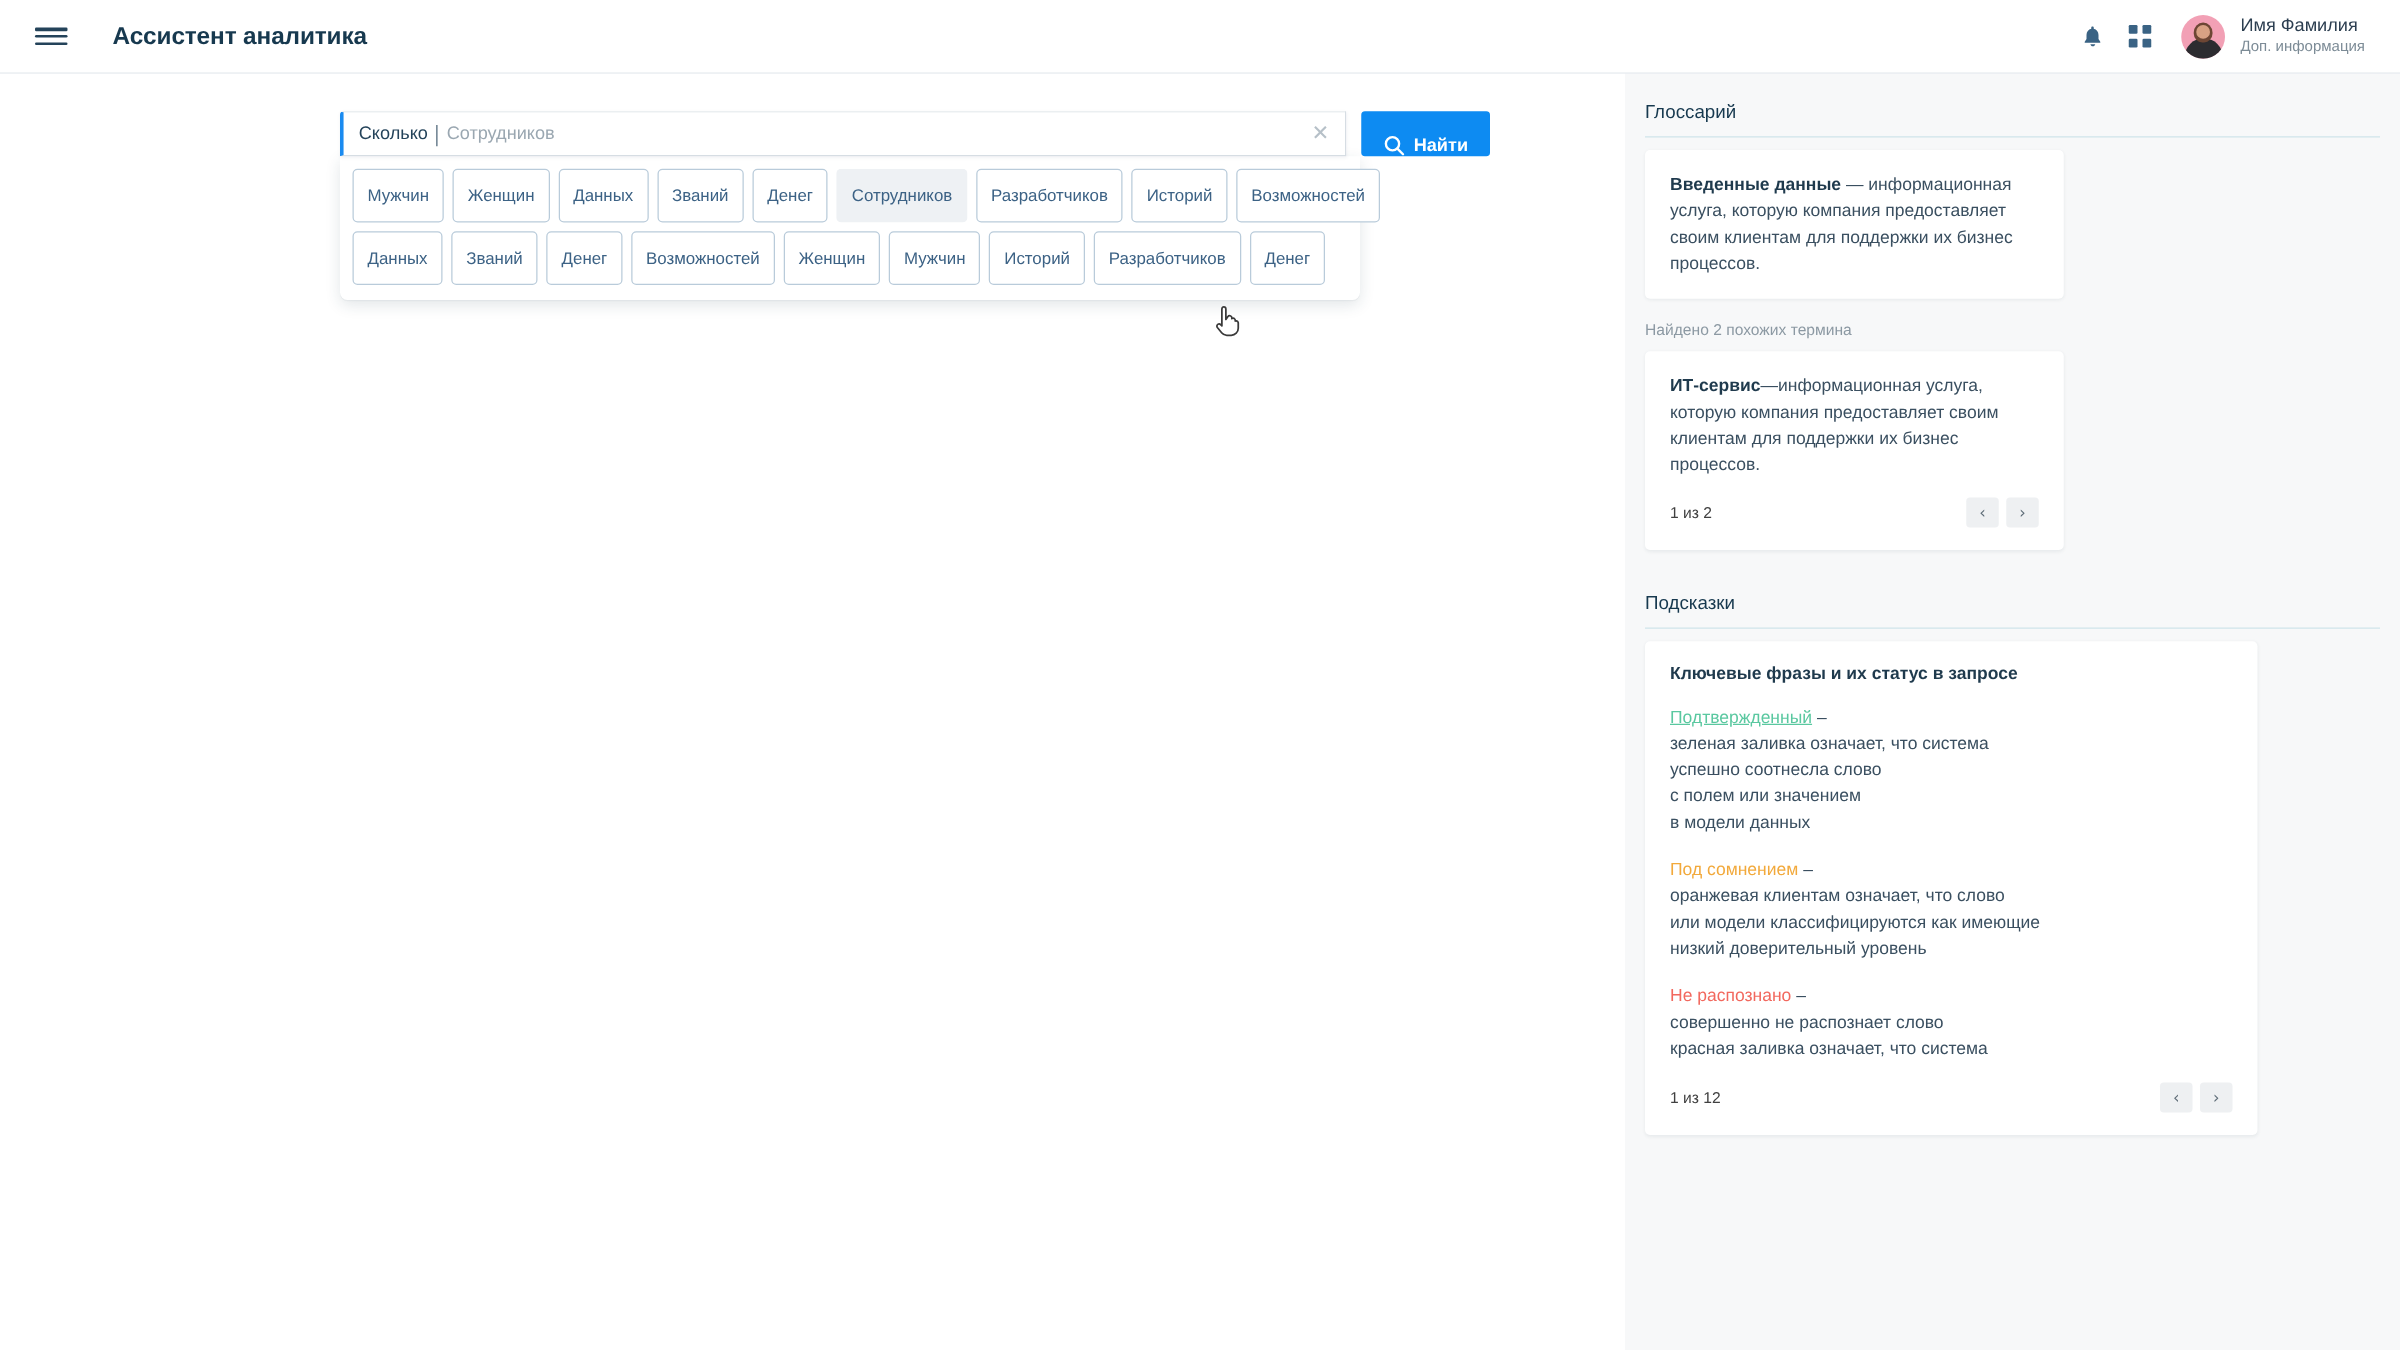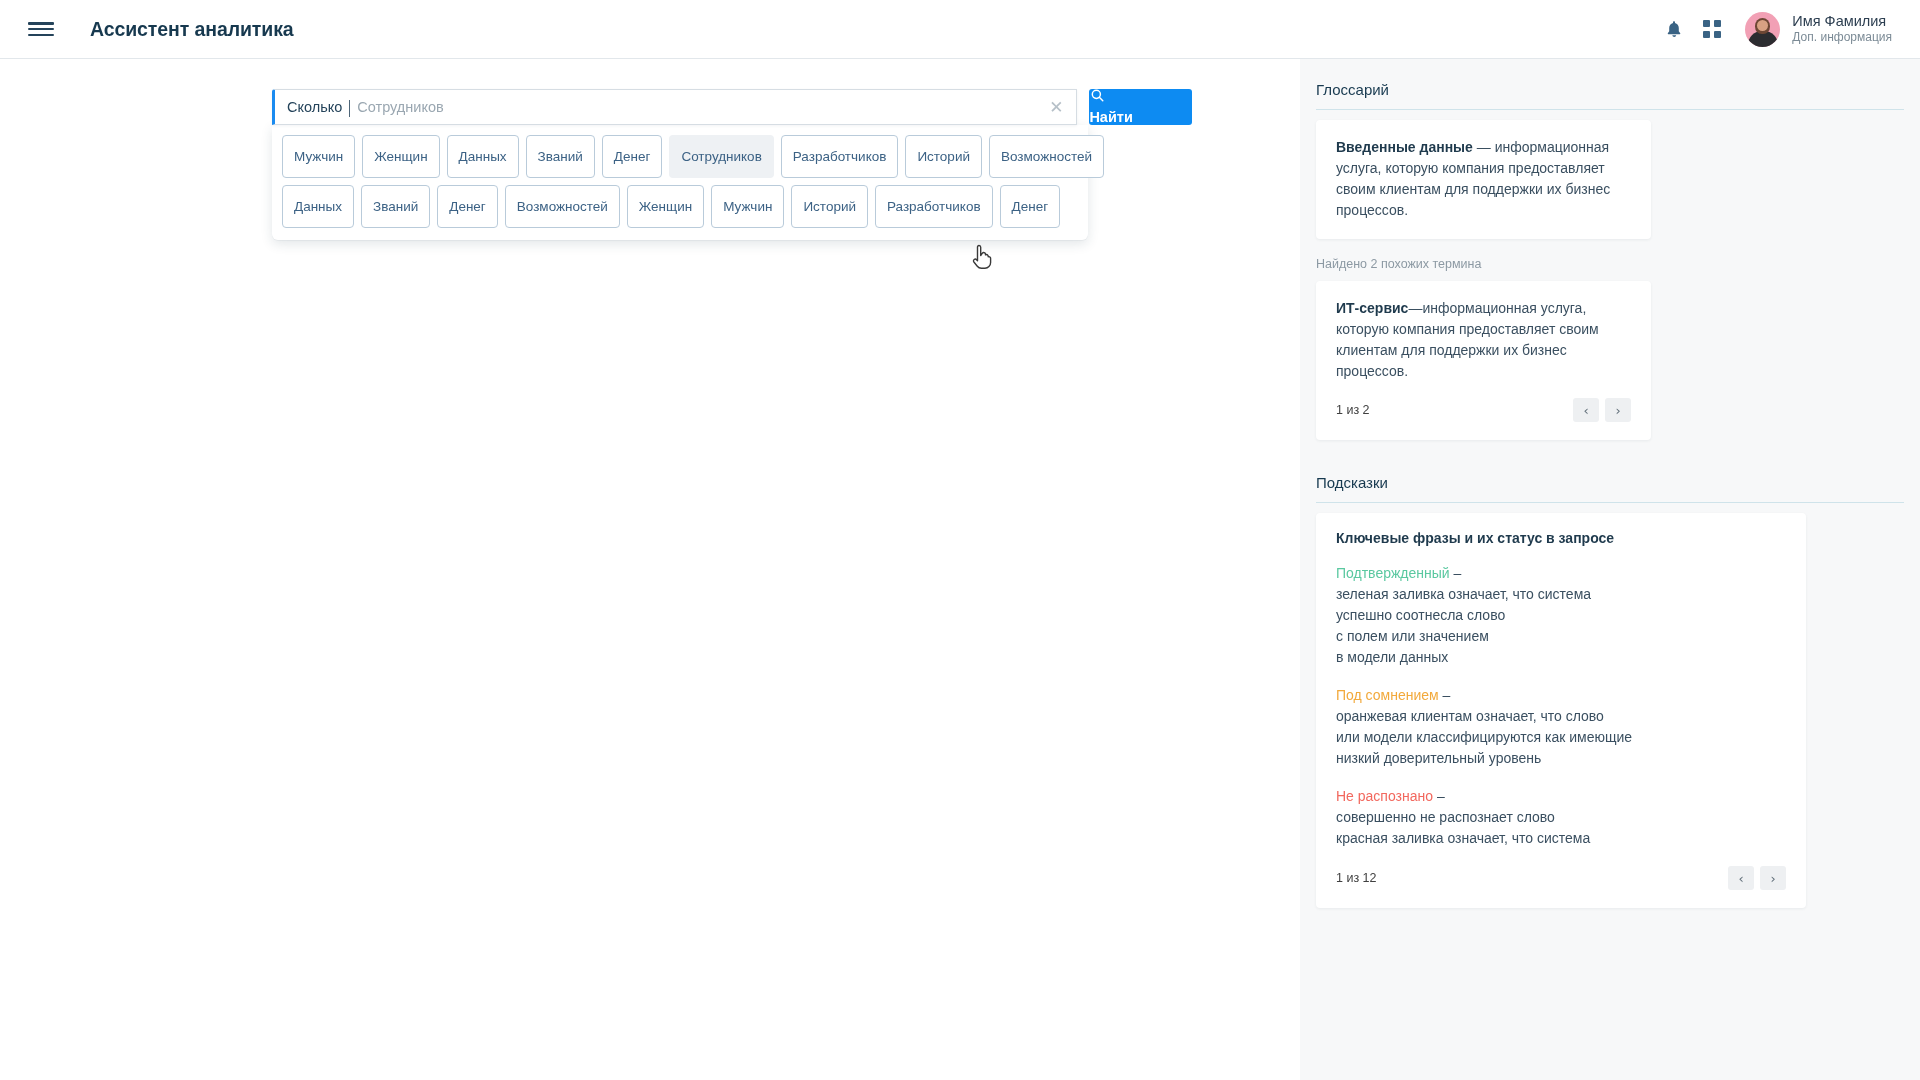--- a/index.html
+++ b/index.html
@@ -191,26 +191,25 @@
     width: 104px;
     height: 36px;
     background: #0d8bf2;
     color: #ffffff;
     border: none;
     border-radius: 3px;
     font-size: 14.5px;
     font-weight: bold;
     font-family: "Liberation Sans", sans-serif;
     display: flex;
-    align-items: flex-start;
+    align-items: flex-end;
     justify-content: center;
     gap: 7px;
     cursor: pointer;
     margin-left: 12px;
-    flex-direction: column;
   }
 
   
   .suggest-panel {
     position: absolute;
     left: 0; top: 36px;
     width: 816px;
     background: #ffffff;
     border-radius: 0 0 6px 6px;
     box-shadow: 0 4px 12px rgba(31,58,77,0.13), 0 1px 0 rgba(31,58,77,0.04);
@@ -336,21 +335,21 @@
   }
   .hint-block { margin-bottom: 17px; }
   .hint-block:last-of-type { margin-bottom: 0; }
   .hint-head { font-size: 14px; line-height: 21px; }
   .hint-head .dash { color: #3a4f60; }
   .hint-body {
     font-size: 14px;
     line-height: 21px;
     color: #3a4f60;
   }
-  .status-green  { color: #5ac8a0; }
+  .status-green  { color: #5ac8a0; text-decoration: underline; }
   .status-orange { color: #f2a93b; }
   .status-red    { color: #f2685e; }
 </style>
 </head>
 <body>
 
 <div class="header">
 
   <div class="hamburger">
     <span></span>

